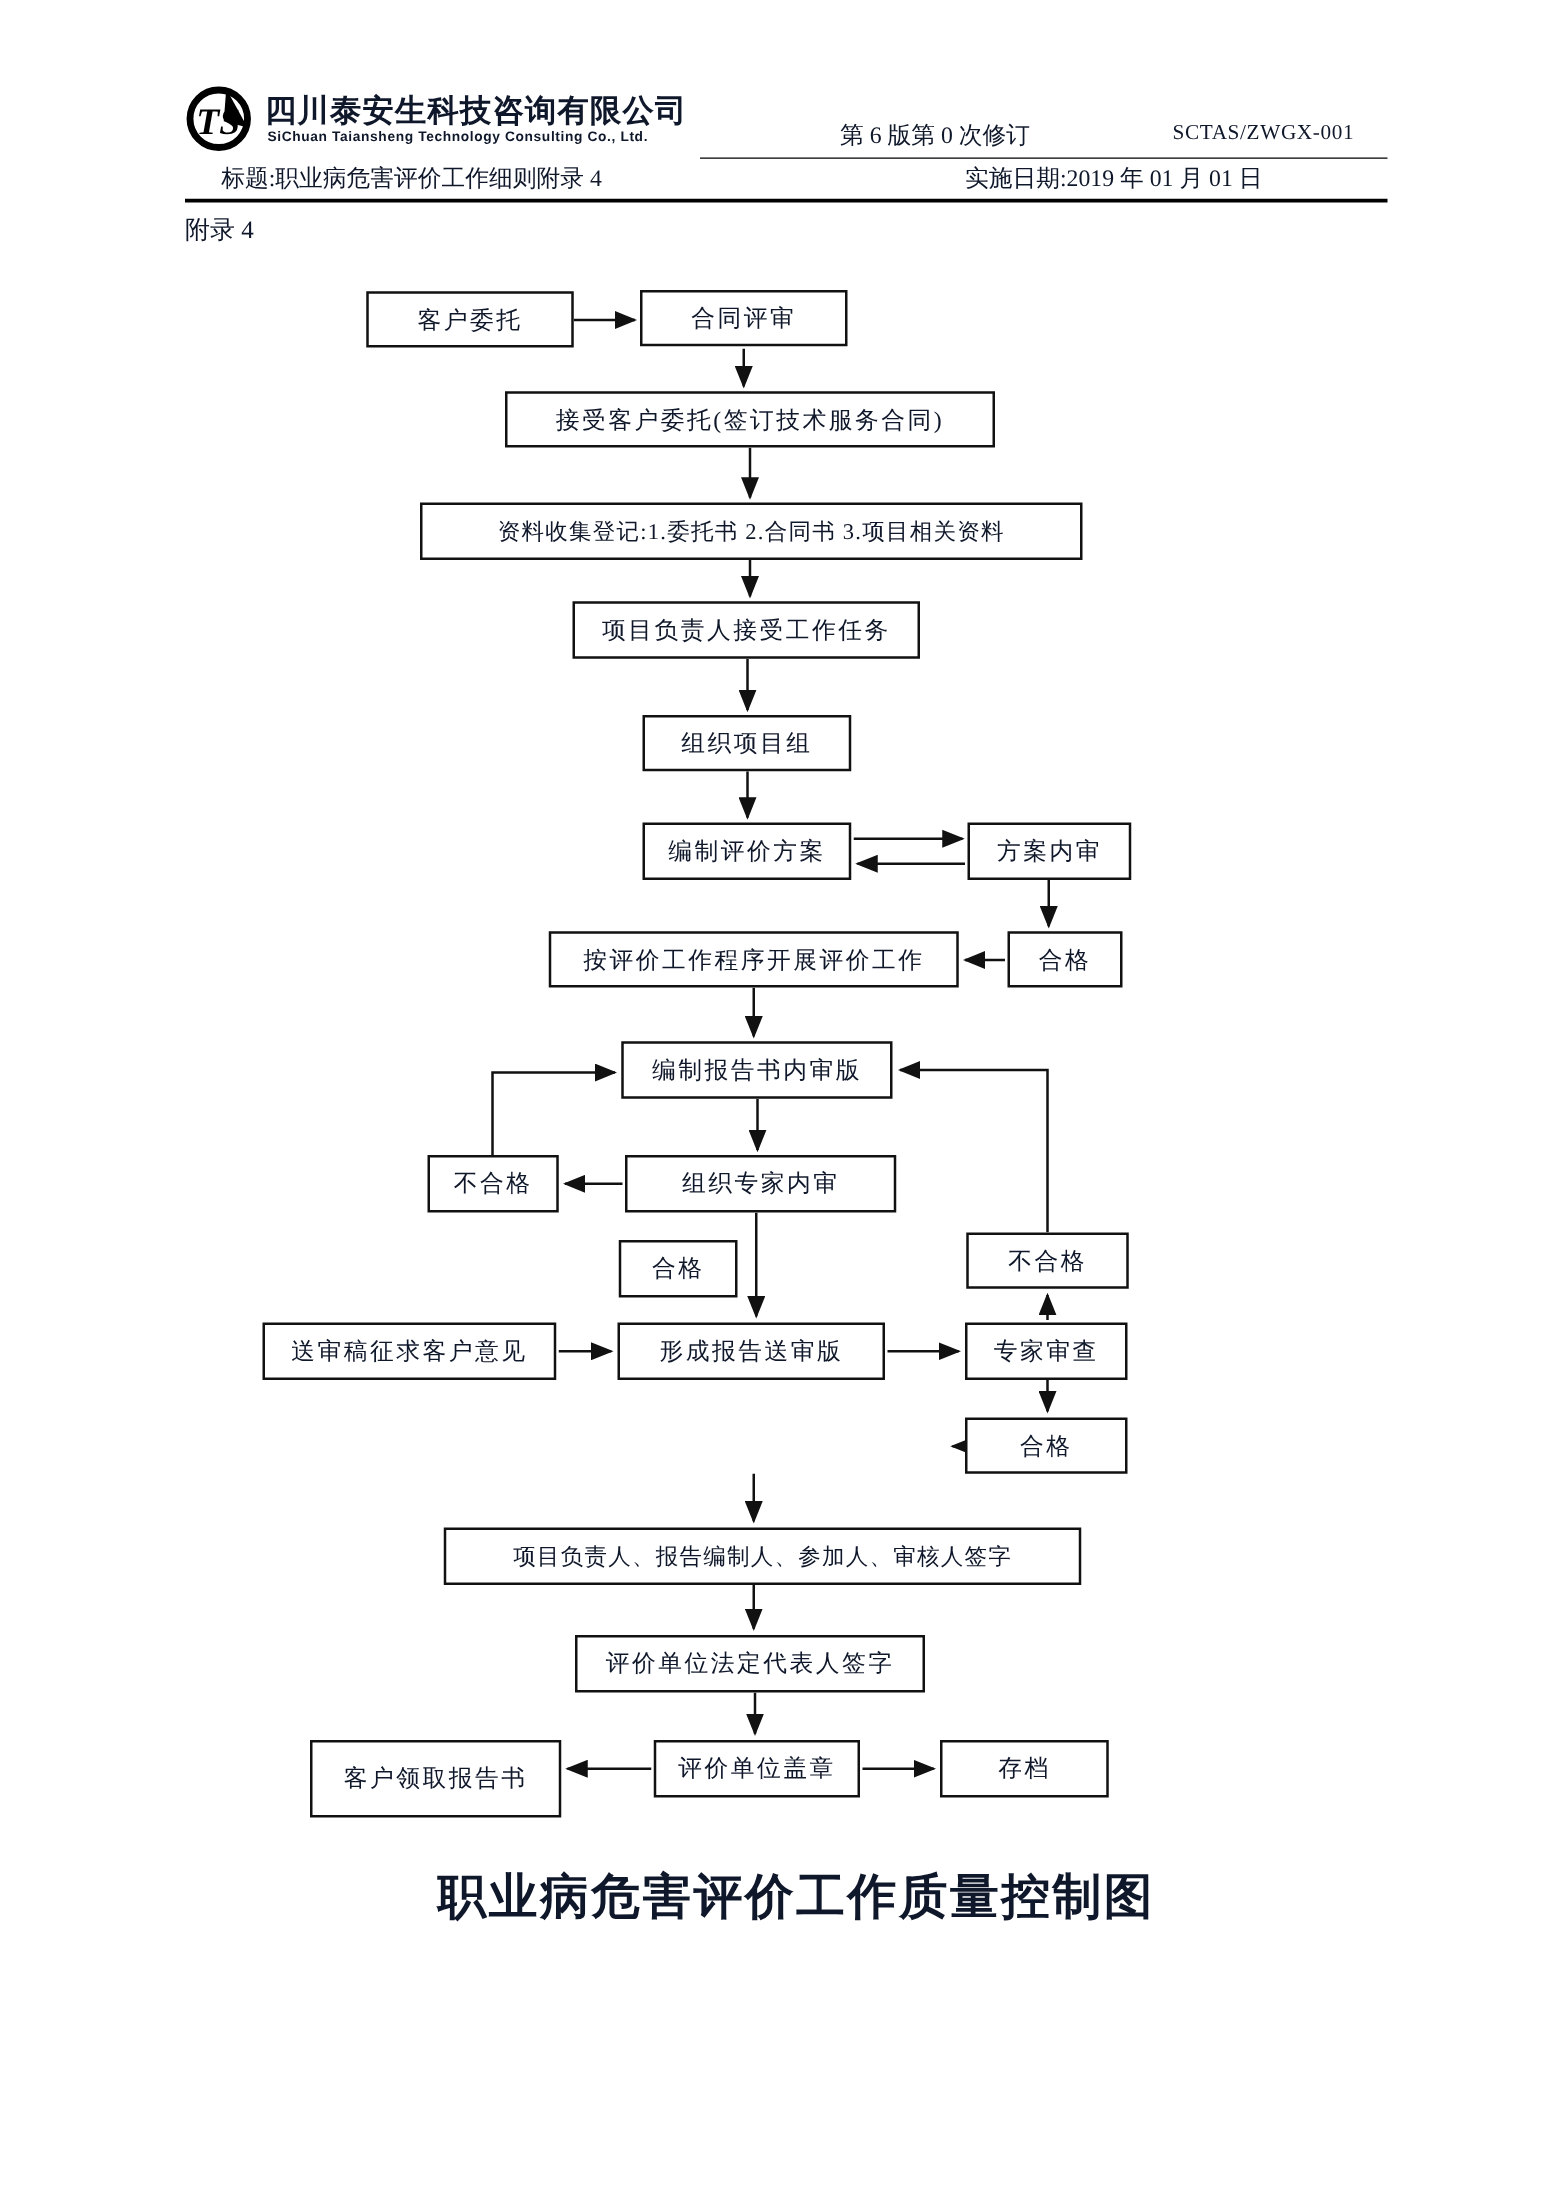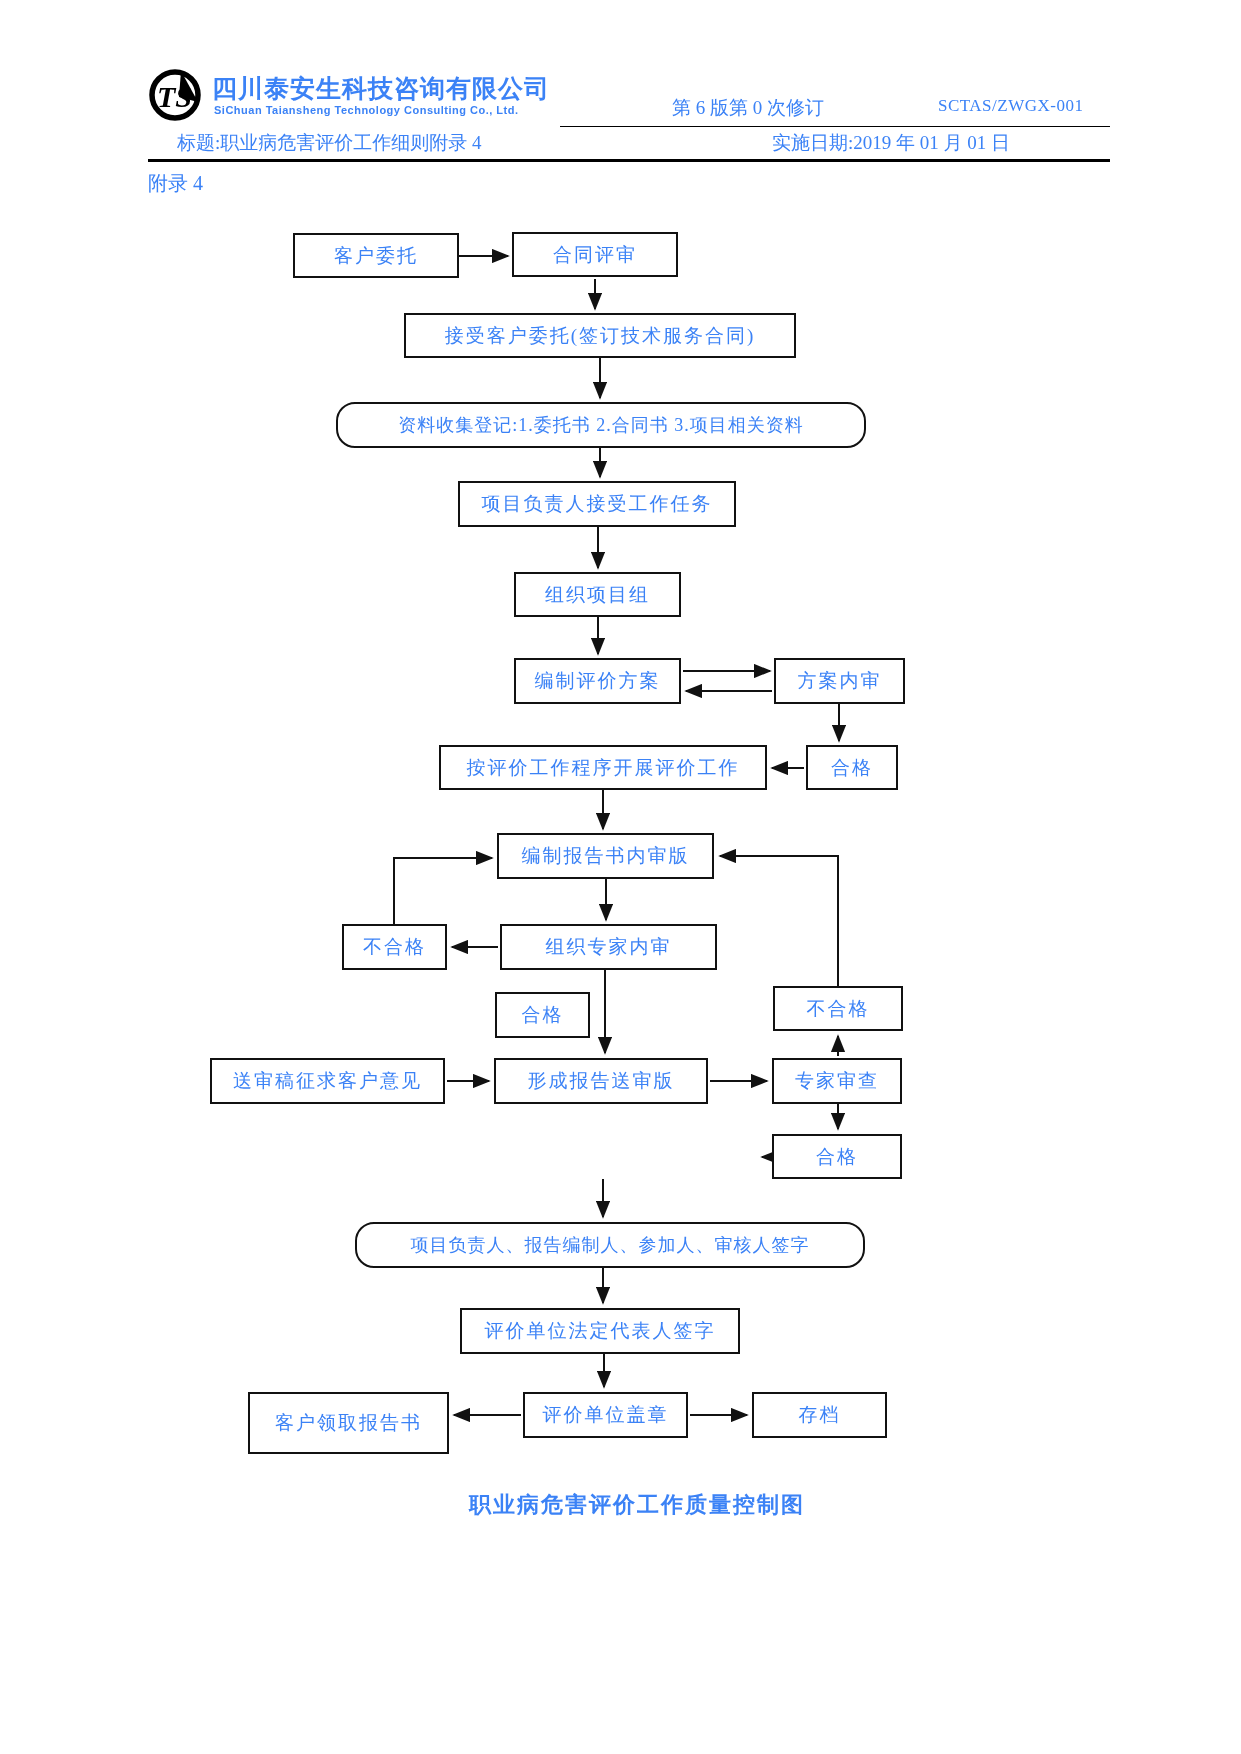--- a/index.html
+++ b/index.html
@@ -1,41 +1,41 @@
 <!DOCTYPE html>
 <html><head>
 <meta charset="utf-8">
 <style>
   html,body{margin:0;padding:0;background:#e8e8e8;}
   .page{
     position:relative;width:1241px;height:1754px;background:#ffffff;
-    margin:0 auto;font-family:"Liberation Serif",serif;color:#3b82f6;overflow:hidden;
+    margin:0 auto;font-family:"Liberation Serif",serif;color:#0f172a;overflow:hidden;
   }
   .abs{position:absolute;}
   
   .company-cn{left:212px;top:72px;font-family:"Liberation Sans",sans-serif;
     font-weight:800;font-size:25px;letter-spacing:1px;white-space:nowrap;}
   .company-en{left:214px;top:104px;font-family:"Liberation Sans",sans-serif;
     font-weight:700;font-size:11px;letter-spacing:.5px;white-space:nowrap;}
   .revision{left:672px;top:95px;font-size:19px;white-space:nowrap;}
   .doc-number{left:938px;top:96px;font-size:17px;letter-spacing:.5px;white-space:nowrap;}
   .hdr-divider{left:560px;top:126px;width:550px;height:1px;background:#000;}
   .doc-title{left:177px;top:130px;font-size:19px;white-space:nowrap;}
   .impl-date{left:772px;top:130px;font-size:19px;white-space:nowrap;}
   .hdr-rule{left:148px;top:159px;width:962px;height:3px;background:#000;}
   .annex{left:148px;top:170px;font-size:20px;}
   
   .node{
     position:absolute;box-sizing:border-box;background:#fff;border:2px solid #111;
     display:flex;align-items:center;justify-content:center;text-align:right;
     font-size:19px;letter-spacing:2px;white-space:nowrap;z-index:2;
   }
-  .node.long{font-size:18px;letter-spacing:1px;border-radius:19px;}
+  .node.long{font-size:18px;letter-spacing:1px;}
   .connectors{position:absolute;left:0;top:0;width:1241px;height:1754px;z-index:1;pointer-events:none;}
-  .caption{left:337px;top:1490px;width:600px;text-align:center;font-size:22px;
+  .caption{left:337px;top:1490px;width:600px;text-align:center;font-size:39px;
     font-weight:700;letter-spacing:2px;white-space:nowrap;}
   .logo{left:146px;top:66px;width:58px;height:58px;}
 </style>
 </head>
 <body>
 
 <div class="page">
 
   <div class="abs logo">
     <svg width="58" height="58" viewBox="0 0 58 58">

